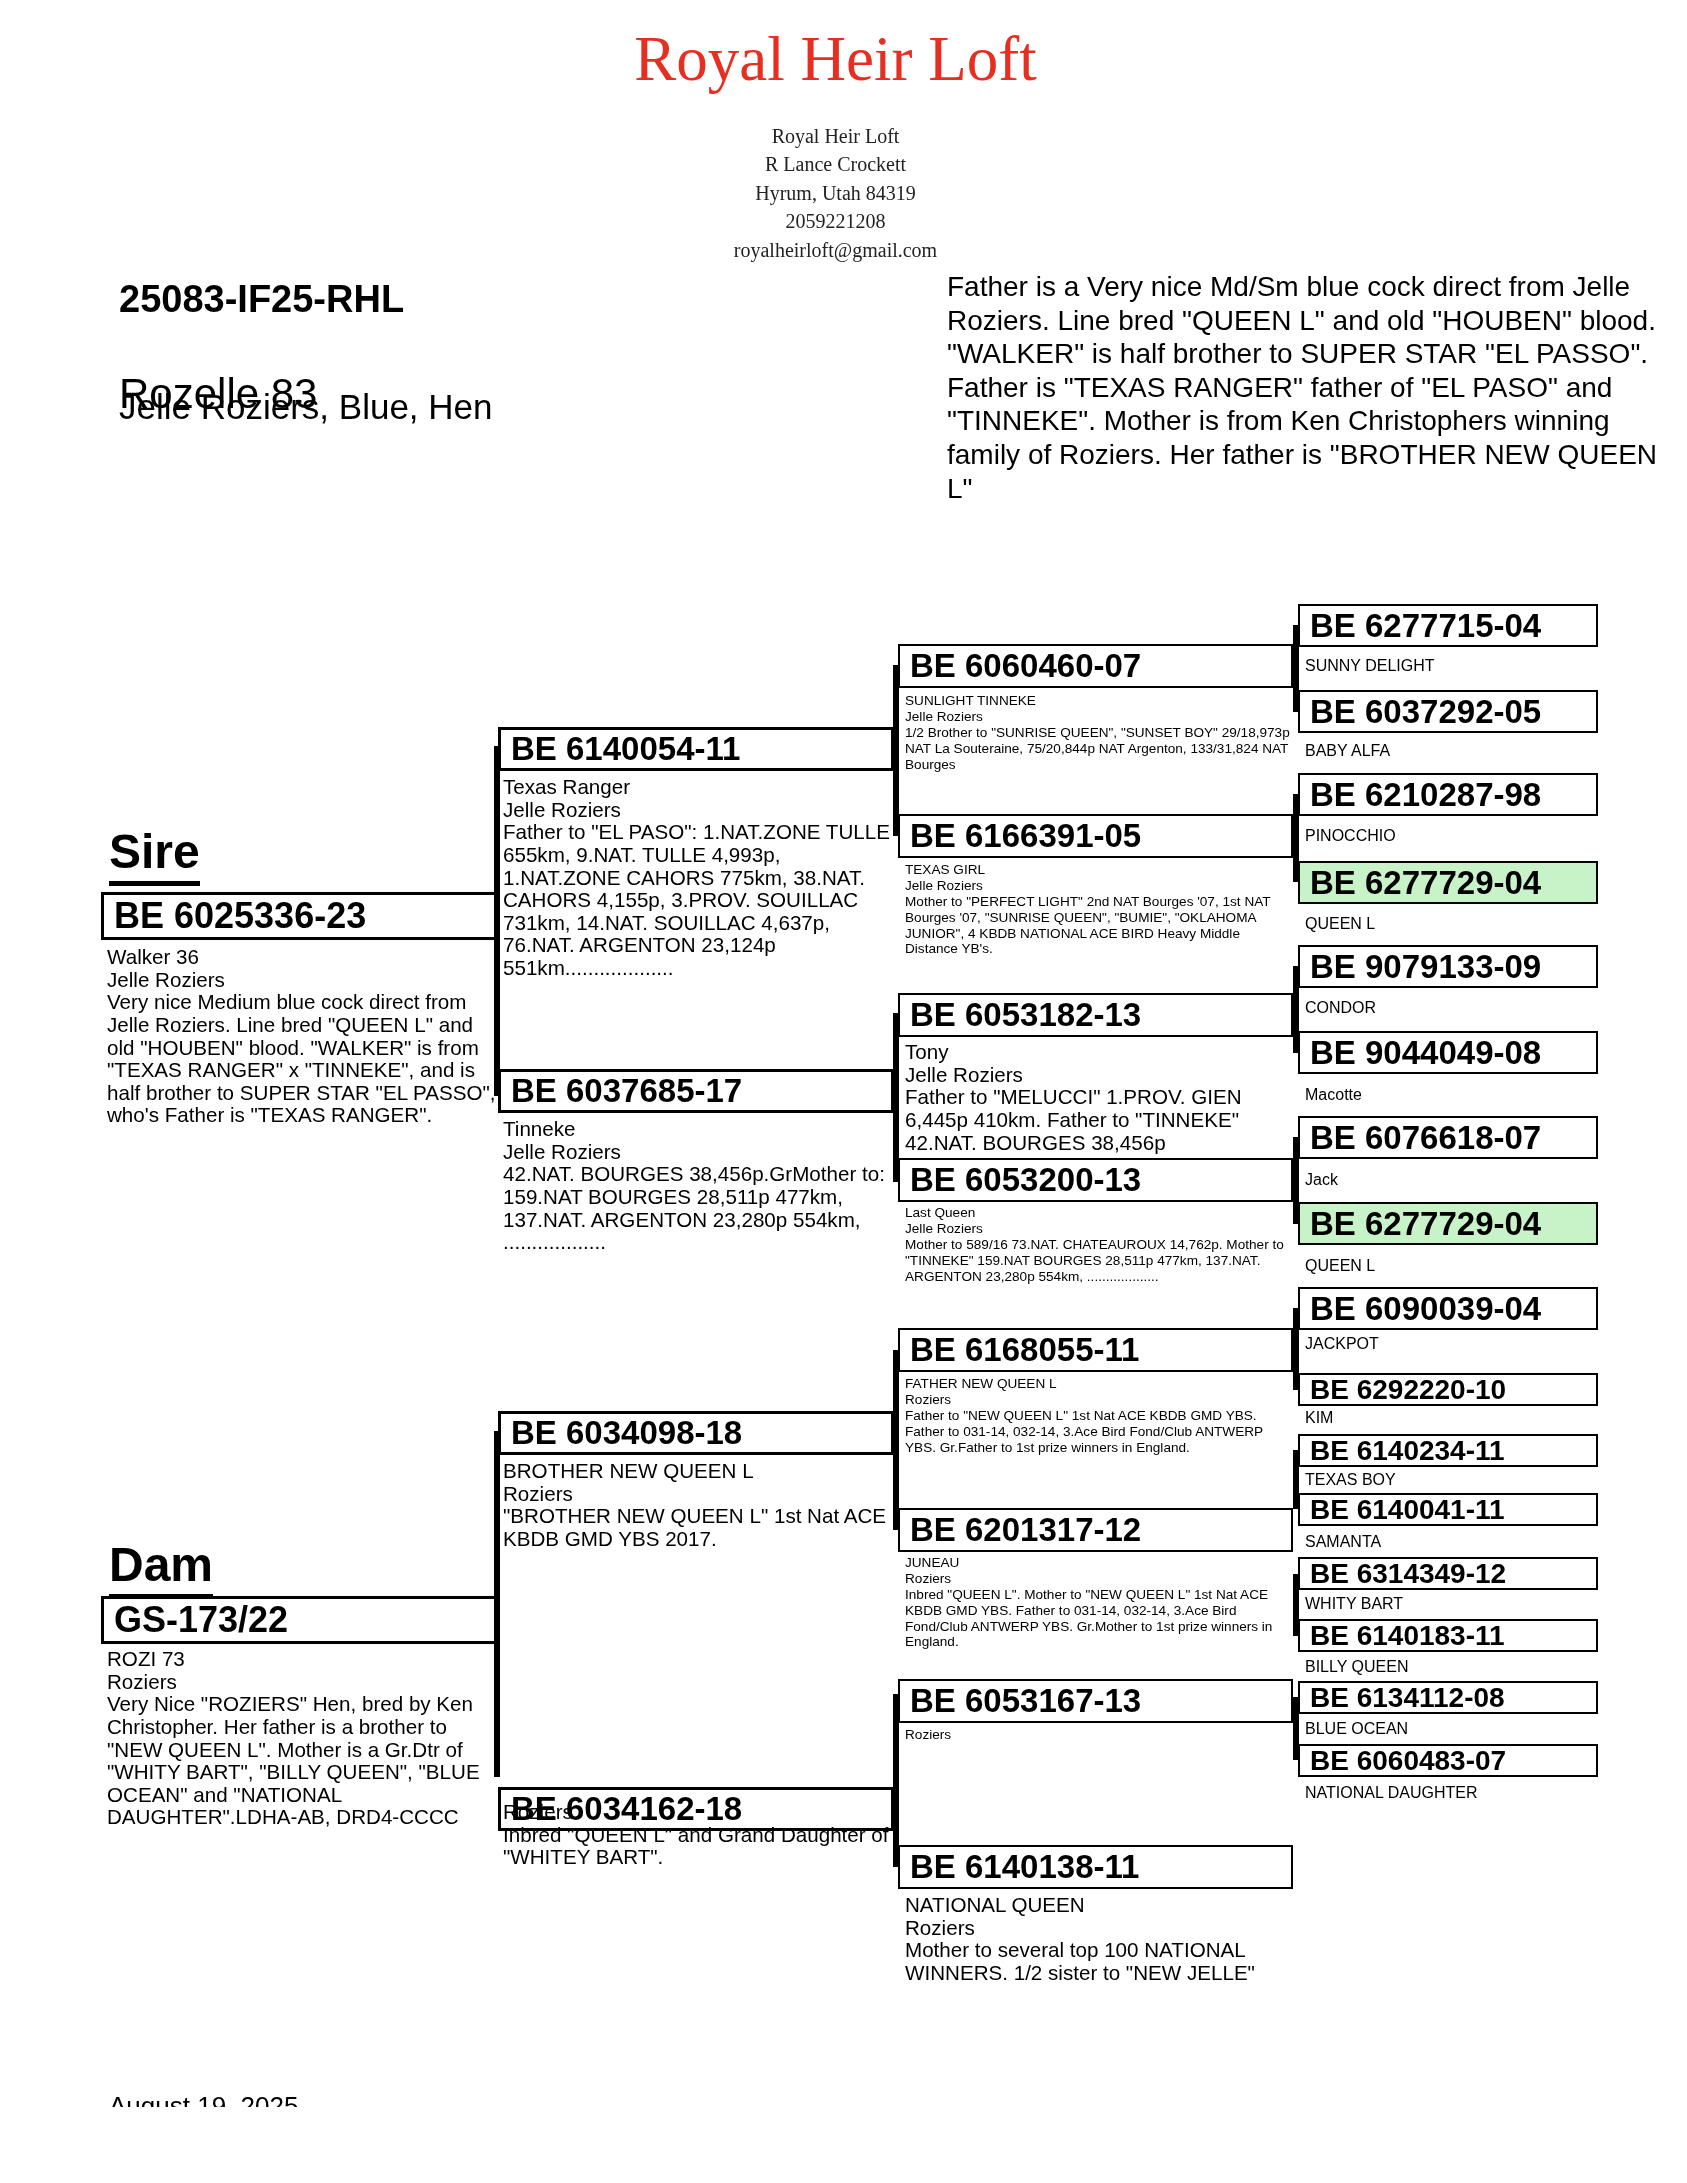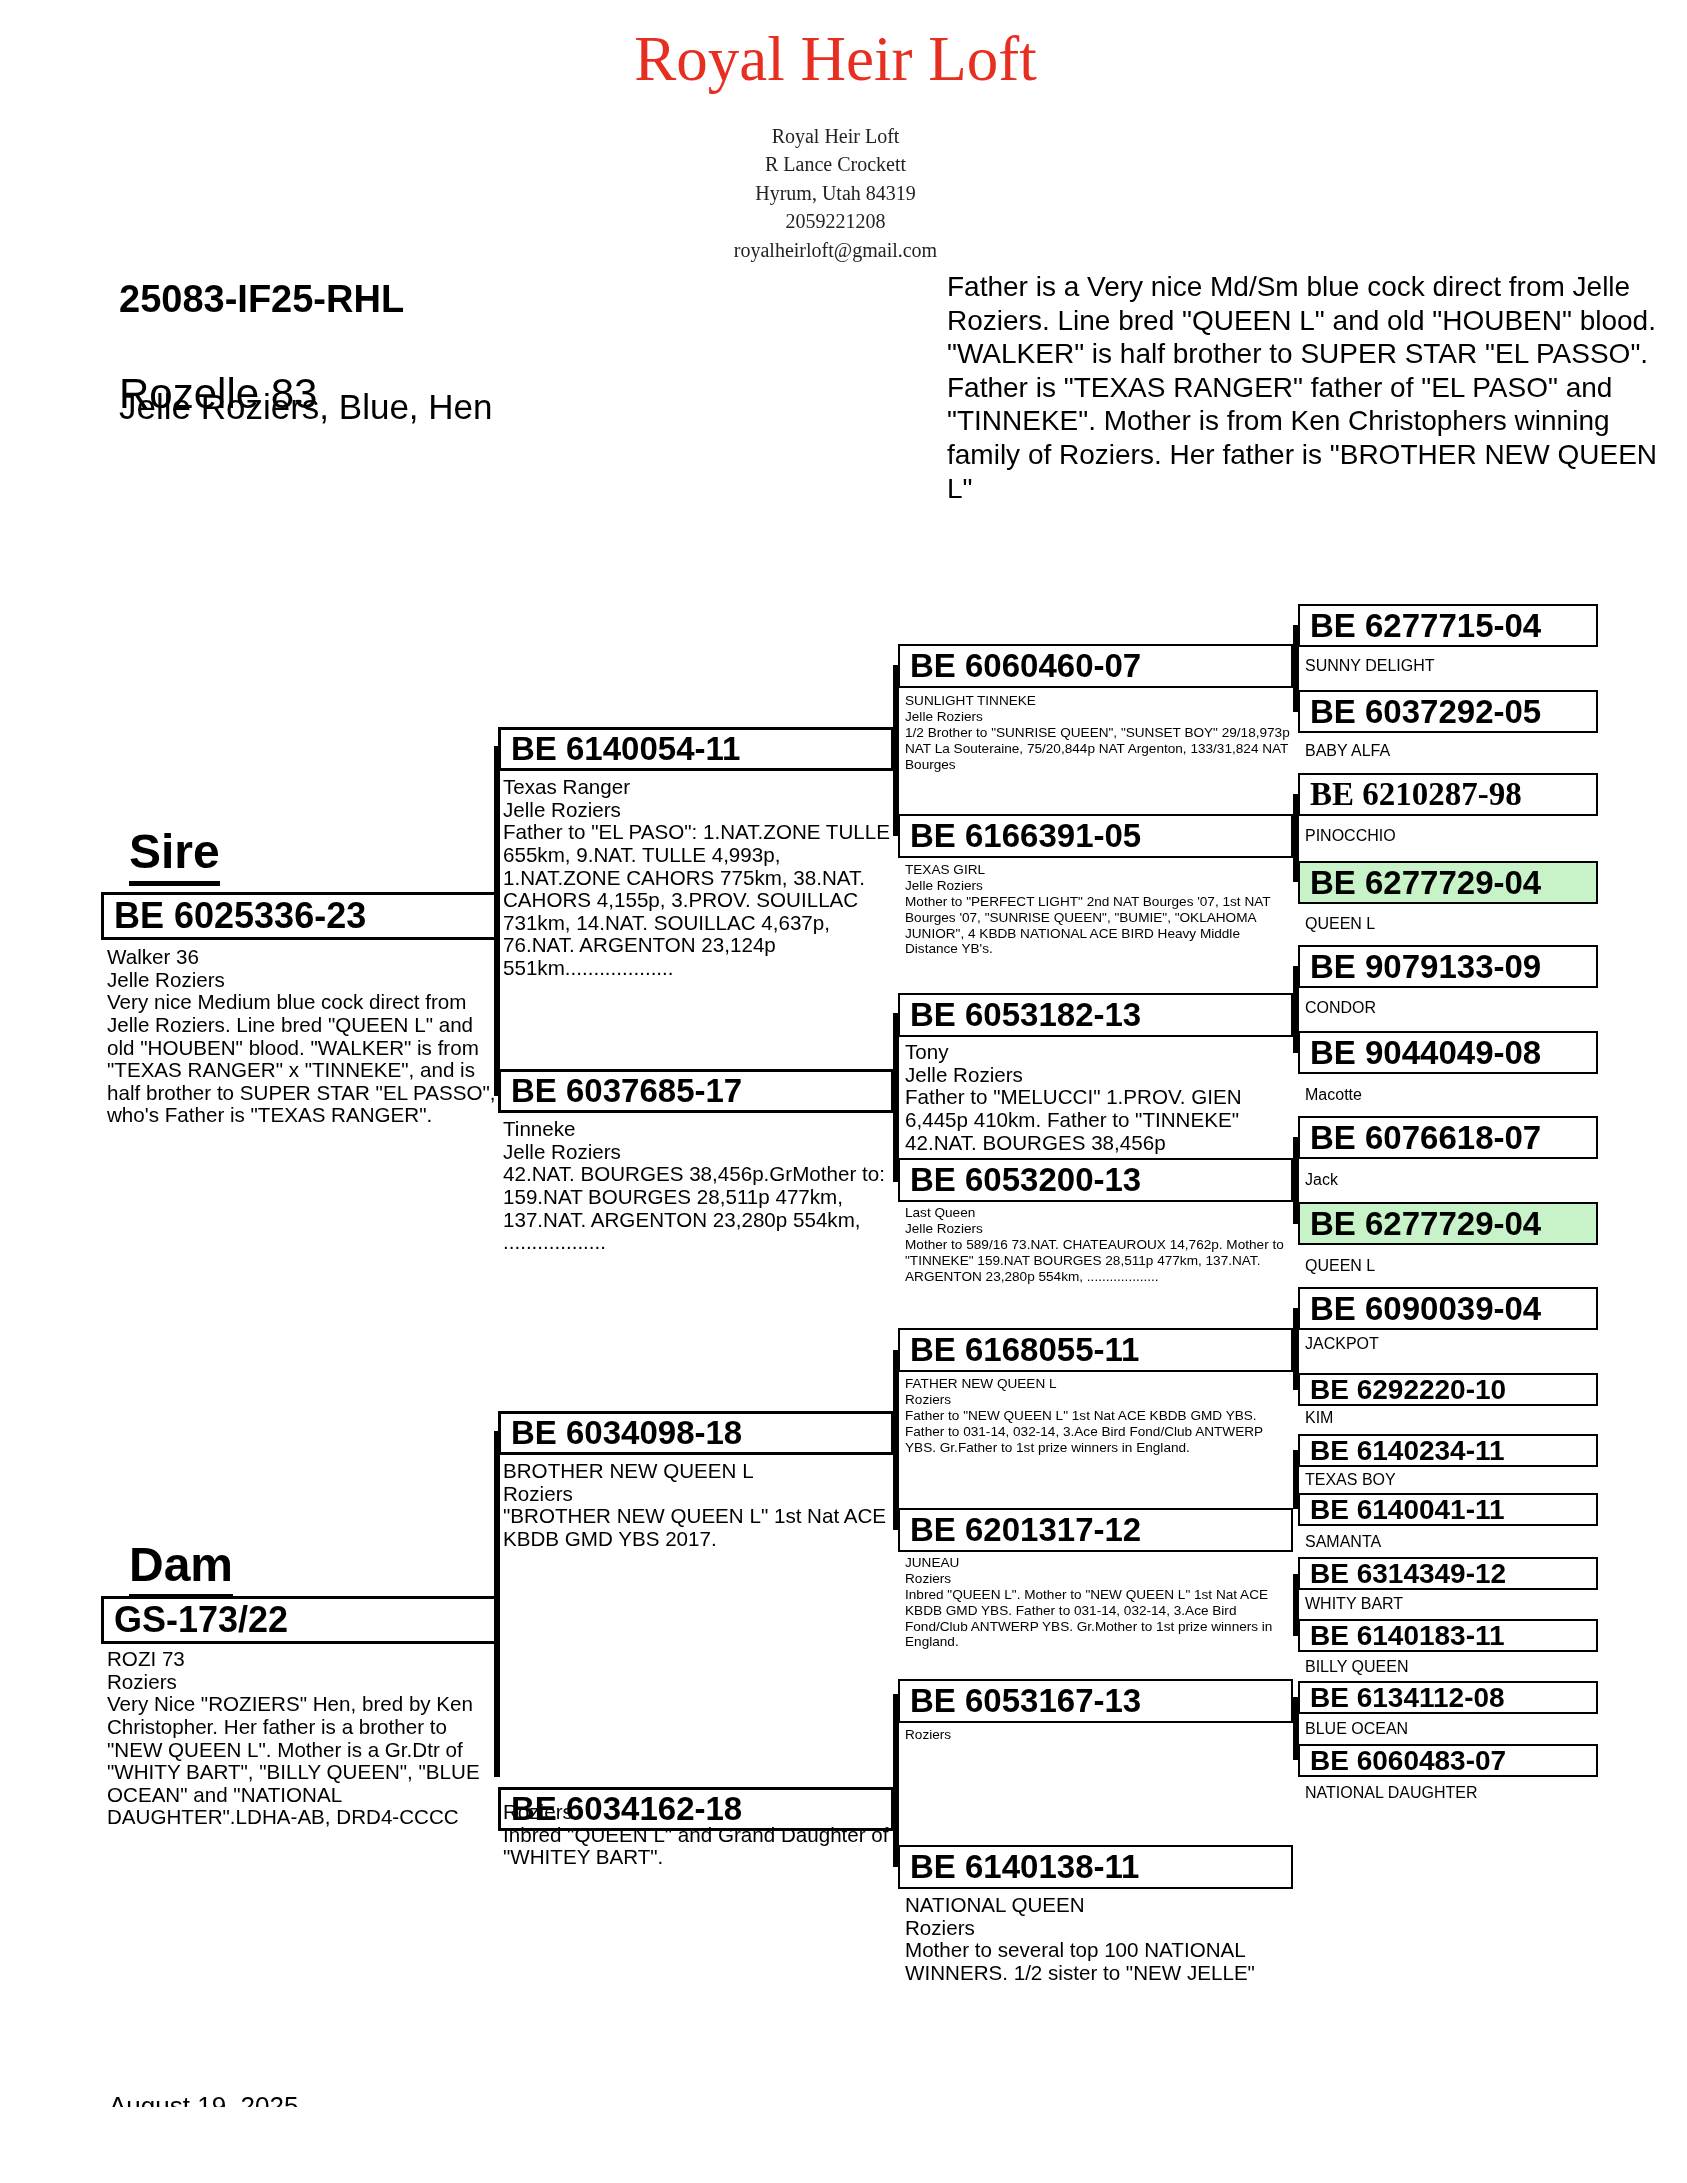--- a/index.html
+++ b/index.html
@@ -10,21 +10,21 @@
          font-family:"Liberation Serif", serif;font-size:63px;color:var(--title-red,#e62e21);}
   .contact{position:absolute;left:0;top:122px;width:1671px;text-align:center;
            font-family:"Liberation Serif", serif;font-size:20px;line-height:1.42;color:#222;}
   
   .bird-ring{position:absolute;left:119px;top:278px;font-size:38px;font-weight:bold;}
   .bird-name{position:absolute;left:119px;top:331px;font-size:42px;margin-top:39px;}
   .bird-info{position:absolute;left:119px;top:387px;font-size:35px;}
   .bird-desc{position:absolute;left:947px;top:270px;width:725px;font-size:28px;line-height:1.2;}
   
   .sec-label{position:absolute;font-size:48px;font-weight:bold;}
-  .sec-label span{display:inline-block;border-bottom:5.8px solid #000;padding-bottom:1.6px;margin-left:20px;}
+  .sec-label span{display:inline-block;border-bottom:5.8px solid #000;padding-bottom:1.6px;}
   
   .rbox{position:absolute;box-sizing:border-box;background:#fff;border:3.3px solid #000;
         font-weight:bold;display:flex;align-items:center;padding-left:10px;white-space:nowrap;}
   .c1{left:101px;width:397px;height:48px;font-size:36px;}
   .c2{left:498px;width:396px;height:44px;font-size:33px;border-width:3.3px;}
   .c3{left:898px;width:395px;height:44px;font-size:33px;border-width:2.5px;}
   .c4{left:1298px;width:300px;border-width:2.5px;}
   .g-hi{height:43px;font-size:33px;}
   .g-lo{height:33px;font-size:28px;}
   .hl{background:var(--highlight-green,#c8f2c8);}
@@ -155,21 +155,21 @@
     <div>Roziers</div>
     <div>Mother to several top 100 NATIONAL WINNERS. 1/2 sister to "NEW JELLE"</div>
   </div>
 
   <div class="rbox c4 g-hi" style="top:604px;">BE 6277715-04</div>
   <div class="gname" style="top:657px;">SUNNY DELIGHT</div>
 
   <div class="rbox c4 g-hi" style="top:690px;">BE 6037292-05</div>
   <div class="gname" style="top:742px;">BABY ALFA</div>
 
-  <div class="rbox c4 g-hi" style="top:773px;font-family:Liberation Serif, serif;">BE 6210287-98</div>
+  <div class="rbox c4 g-hi" style="top:773px;">BE 6210287-98</div>
   <div class="gname" style="top:827px;">PINOCCHIO</div>
 
   <div class="rbox c4 g-hi hl" style="top:861px;">BE 6277729-04</div>
   <div class="gname" style="top:915px;">QUEEN L</div>
 
   <div class="rbox c4 g-hi" style="top:945px;">BE 9079133-09</div>
   <div class="gname" style="top:999px;">CONDOR</div>
 
   <div class="rbox c4 g-hi" style="top:1031px;">BE 9044049-08</div>
   <div class="gname" style="top:1086px;">Macotte</div>

